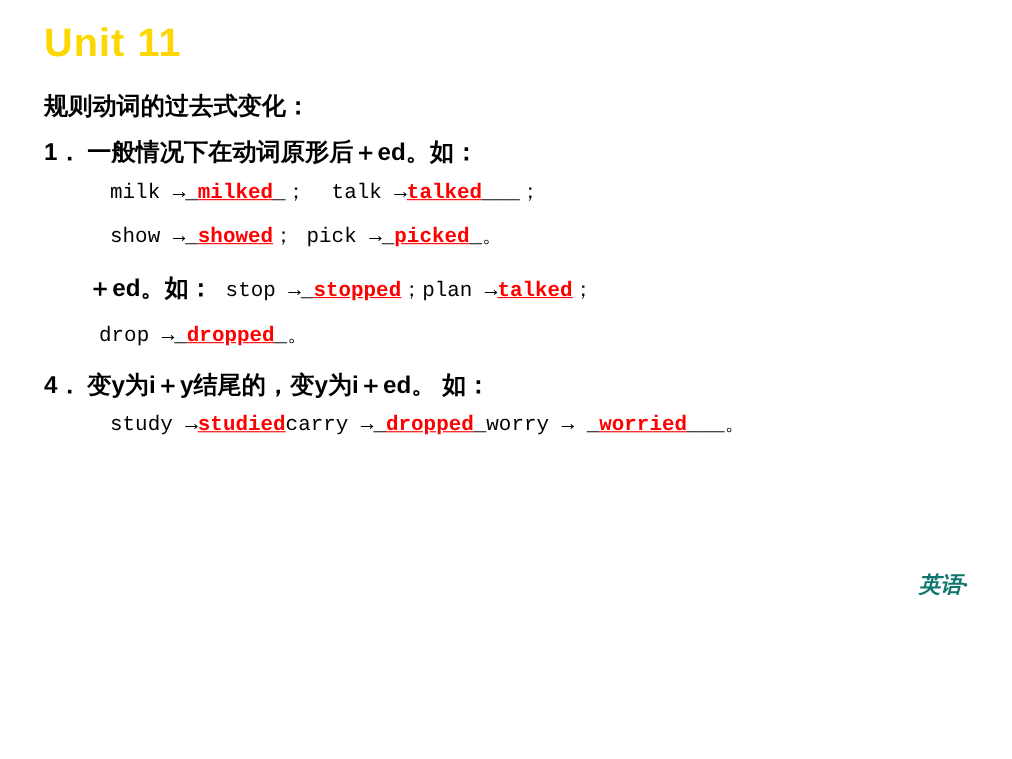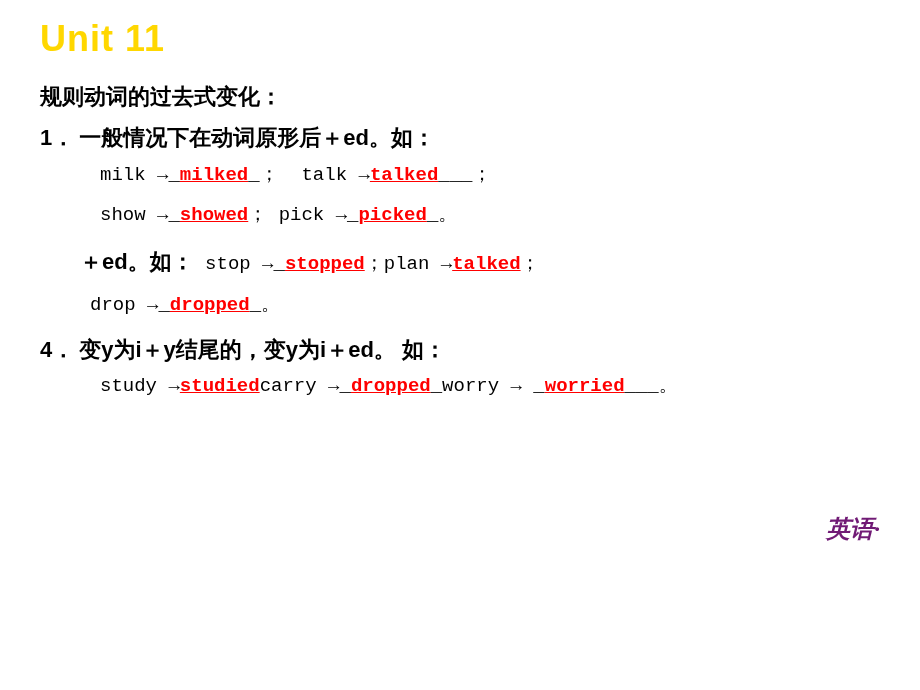--- a/index.html
+++ b/index.html
@@ -67,23 +67,23 @@
       font-weight: bold;
       text-decoration: underline;
       font-family: 'Courier New', monospace;
       font-size: 19px;
     }
 
     .footer-right {
       position: absolute;
       bottom: 18px;
       right: 40px;
-      font-size: 24px;
+      font-size: 20px;
       font-weight: bold;
-      color: #701a75;
+      color: #0f766e;
       font-family: 'SimSun', serif;
       font-style: italic;
     }
 
     .rule-block {
       margin-bottom: 8px;
     }
 
     .zh-text {
       font-family: 'SimSun', 'Microsoft YaHei', sans-serif;

